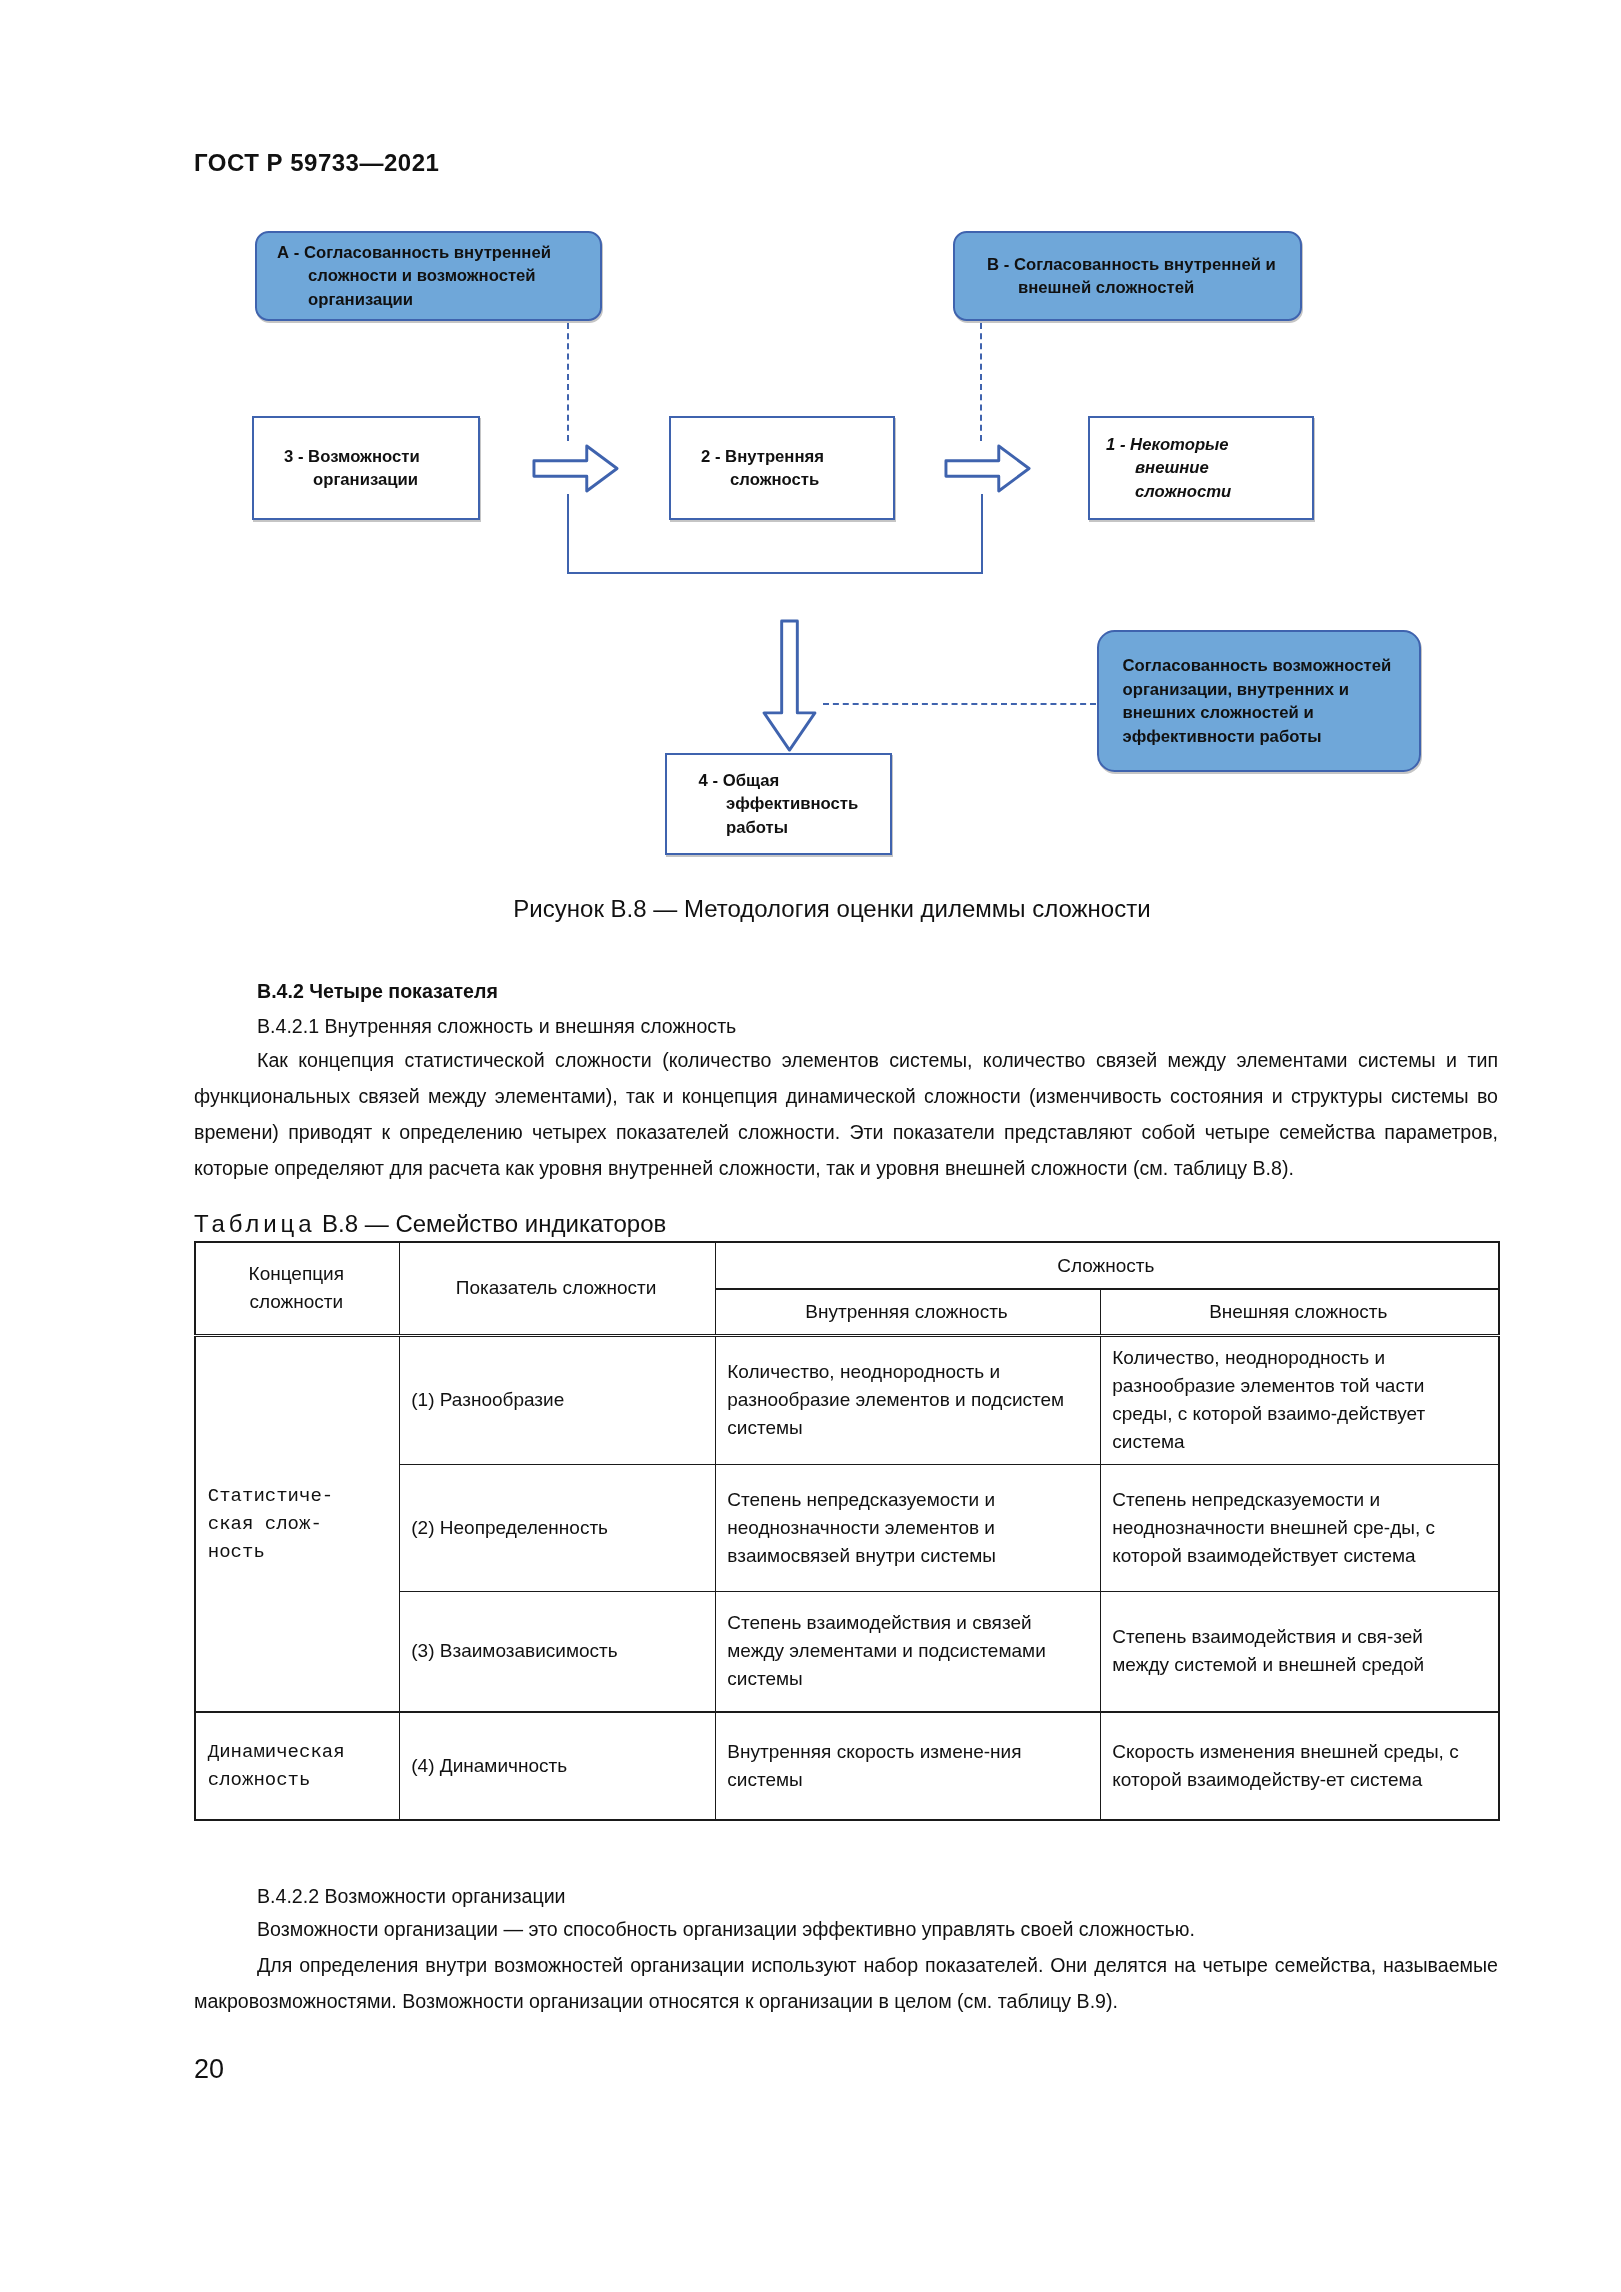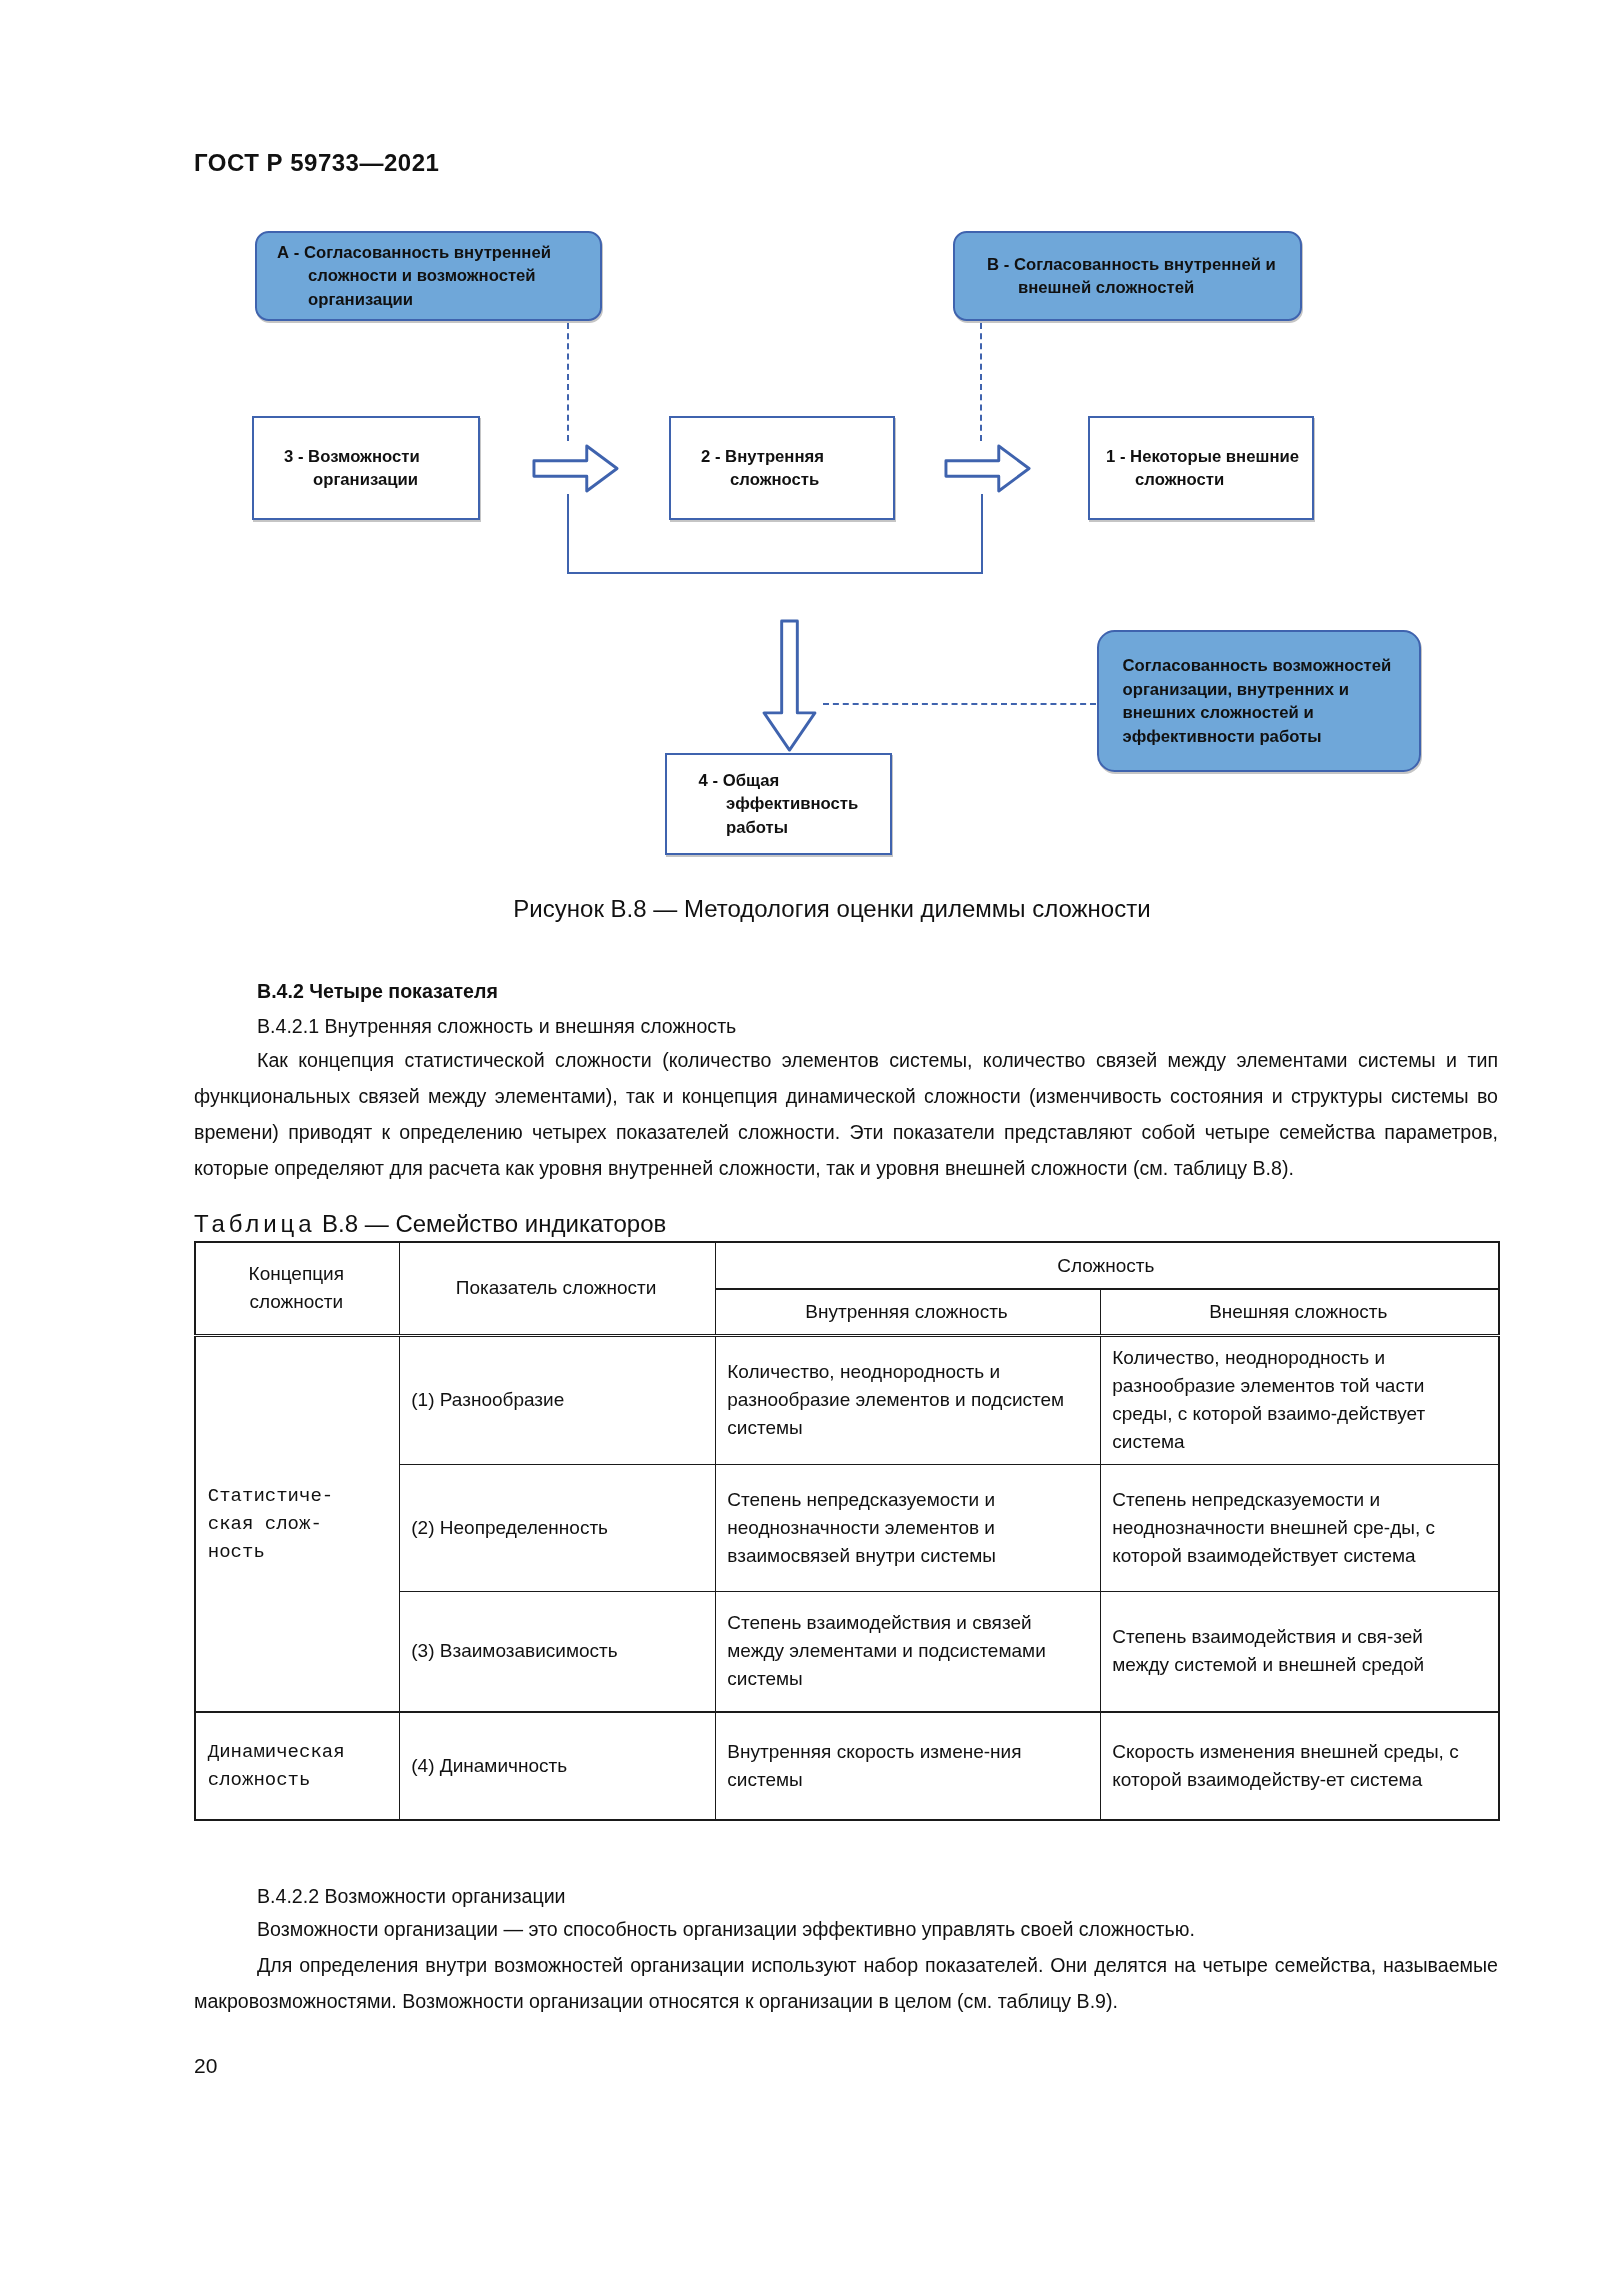--- a/index.html
+++ b/index.html
@@ -11,21 +11,21 @@
   .std-code{position:absolute;left:194px;top:149px;font-size:24px;font-weight:bold;letter-spacing:0.5px;}
   
   .dbox{position:absolute;display:flex;align-items:center;box-sizing:border-box;font-weight:bold;font-size:16.7px;line-height:23.5px;}
   .blue{background:#6FA7D9;border:2.9px solid #3F63AE;border-radius:13.7px;box-shadow:1px 2px 0 rgba(90,90,90,.35);}
   .white{background:#fff;border:2.9px solid #3F63AE;box-shadow:1px 2px 0 rgba(90,90,90,.35);}
   .dbox .txt{width:100%;text-align:left;}
   .t-a  {padding-left:51px;padding-right:7.8px;text-indent:-31px;}
   .t-b  {padding-left:63px;padding-right:7.8px;text-indent:-31px;}
   .t-n3 {padding-left:59px;padding-right:5.9px;text-indent:-29px;}
   .t-n2 {padding-left:59px;padding-right:5.9px;text-indent:-29px;}
-  .t-n1 {padding-left:45px;padding-right:3px;text-indent:-29px;}
+  .t-n1 {padding-left:45px;padding-right:15px;text-indent:-29px;font-style:italic;}
   .t-n4 {padding-left:59px;padding-right:5.9px;text-indent:-27.4px;}
   .t-res{padding-left:23.5px;padding-right:5.9px;}
   .vline-dash{position:absolute;width:0;border-left:2.9px dashed #3F63AE;}
   .hline-dash{position:absolute;height:0;border-top:2.9px dashed #3F63AE;}
   .uconn{position:absolute;box-sizing:border-box;border-left:2.9px solid #3F63AE;border-right:2.9px solid #3F63AE;border-bottom:2.9px solid #3F63AE;}
   .arr{position:absolute;}
   .fig-caption{position:absolute;left:180px;width:1304px;top:895px;text-align:center;font-size:24px;}
   
   .para{position:absolute;left:194px;width:1304px;font-size:19.6px;line-height:36px;}
   .indent{text-indent:63px;}
@@ -42,21 +42,21 @@
     border:1.5px solid #1a1a1a;box-sizing:border-box;padding:7.8px 13.7px 7.8px 11.8px;
     font-weight:normal;vertical-align:middle;
   }
   table.gost{border:2.9px solid #1a1a1a;}
   table.gost thead th{text-align:center;}
   tr.subhead th{border-top:2.9px solid #1a1a1a;}
   table.gost thead tr.subhead th, table.gost thead th.spanrow{border-bottom:3.9px double #1a1a1a;}
   td.grp{text-align:left;}
   td.grp span{display:block;font-family:Liberation Mono, monospace;}
   tr.grp2 td{border-top:2.9px solid #1a1a1a;}
-  .pagenum{position:absolute;left:194px;top:2054px;font-size:21px;}
+  .pagenum{position:absolute;left:194px;top:2054px;font-size:27px;}
 </style>
 </head>
 <body>
 
 <div id="page">
 
   <div class="std-code">ГОСТ Р 59733—2021</div>
 
   <div>
 

